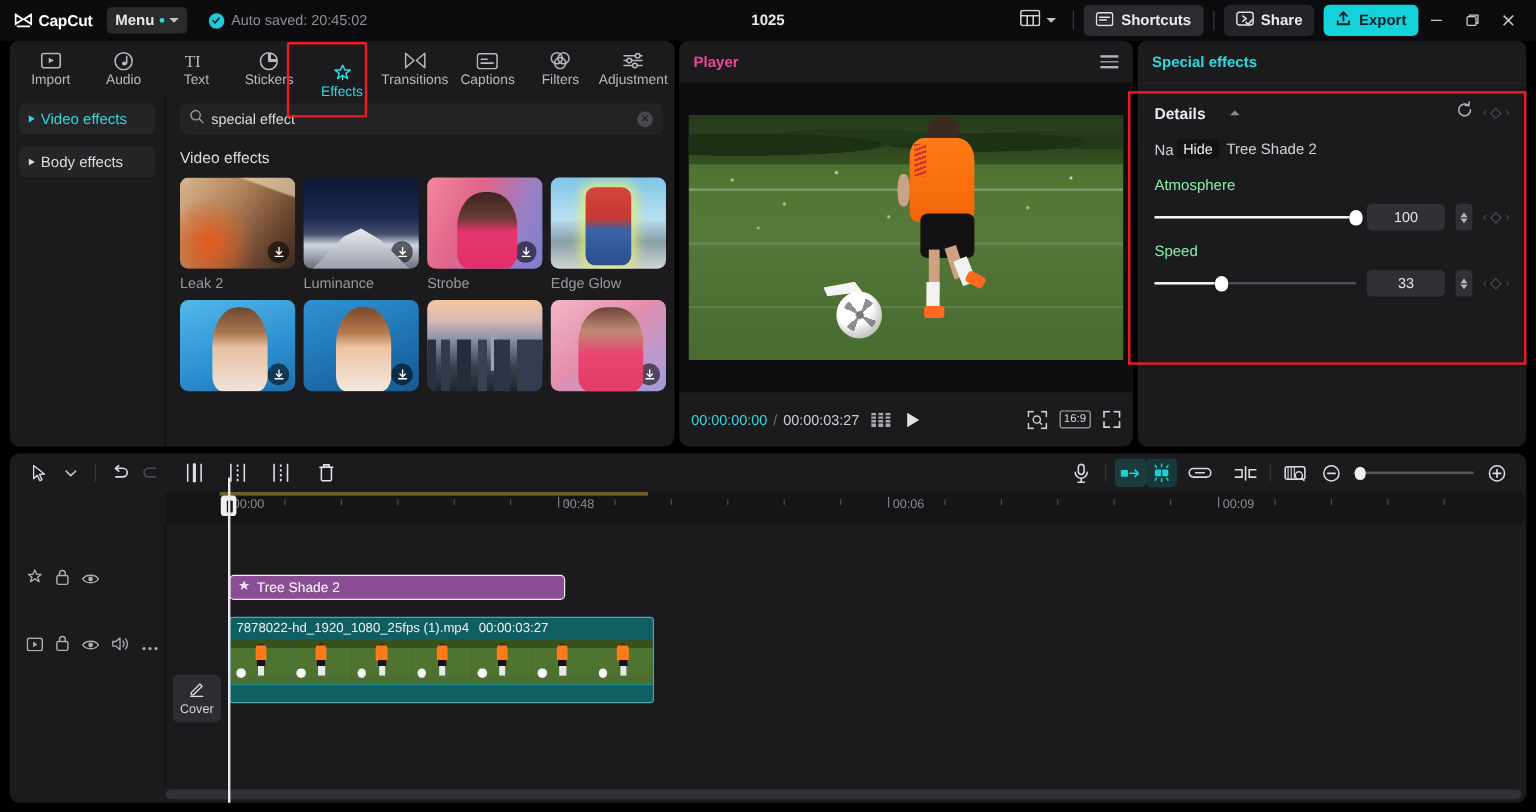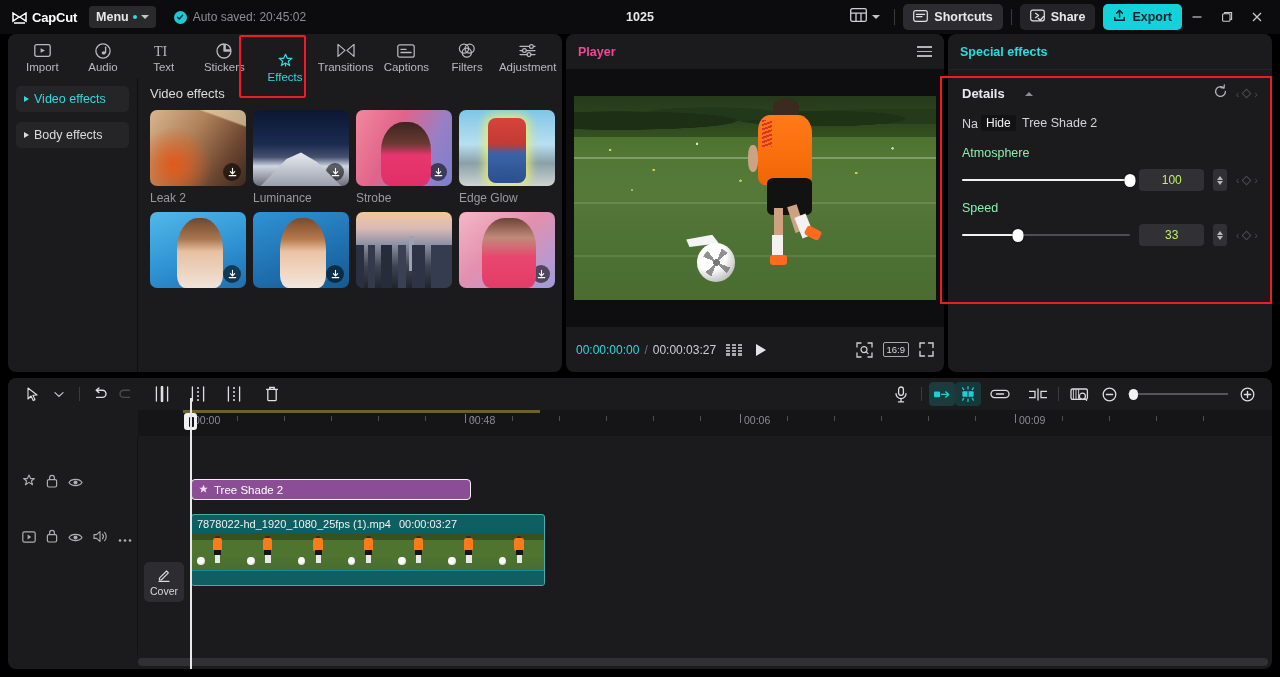--- a/index.html
+++ b/index.html
@@ -201,21 +201,21 @@
 
   .param { margin-bottom:6px; }
   .param-label { color:#86efac; font-size:12.5px; margin-bottom:9px; }
   .param-ctl { display:flex; align-items:center; gap:9px; }
   .slider { position:relative; width:174px; height:12px; display:flex; align-items:center; cursor:pointer; }
   .s-track { position:absolute; left:0; right:0; height:2px; background:#4d4d52; border-radius:1px; }
   .s-fill { position:absolute; left:0; height:2px; background:#f2f2f4; border-radius:1px; }
   .s-knob { position:absolute; width:11px; height:13px; border-radius:5.5px; background:#fff; transform:translateX(-50%); box-shadow:0 0 2px rgba(0,0,0,.6); }
   .num-box {
     width:67px; height:22px; background:#303035; border-radius:4px;
-    display:flex; align-items:center; justify-content:center; color:#bef264; font-size:12px; cursor:text;
+    display:flex; align-items:center; justify-content:center; color:#e5e5e5; font-size:12px; cursor:text;
   }
   .spinner { display:flex; flex-direction:column; align-items:center; justify-content:center; gap:1px; width:14px; height:22px; background:#303035; border-radius:3px; cursor:pointer; }
   .sp-up{width:0;height:0;border-left:3.5px solid transparent;border-right:3.5px solid transparent;border-bottom:4px solid #b6b6bb;}
   .sp-dn{width:0;height:0;border-left:3.5px solid transparent;border-right:3.5px solid transparent;border-top:4px solid #b6b6bb;}
   .rp-red-box {
     position:absolute; left:948px; top:76px; width:332px; height:228px;
     border:2.5px solid #ee1b24; pointer-events:none; z-index:8;
   }
 
   
@@ -472,20 +472,30 @@
             <span class="tri"></span>
             <span>Video effects</span>
           </div>
           <div class="cat-item">
             <span class="tri"></span>
             <span>Body effects</span>
           </div>
         </div>
 
         <div class="eff-col">
+          <div class="searchbar">
+            <span>
+              <svg width="12" height="12" viewBox="0 0 12 12">
+                  <circle cx="5" cy="5" r="3.9" stroke="#9a9a9e" stroke-width="1.2" fill="none"></circle>
+                  <path d="M8 8 L11.2 11.2" stroke="#9a9a9e" stroke-width="1.2" stroke-linecap="round"></path>
+                </svg>
+            </span>
+            <input value="special effect" placeholder="Search effects" style="">
+            <span class="clear-x">✕</span>
+          </div>
 
           <div class="sec-title">Video effects</div>
 
           <div class="grid">
             <div class="cell">
               <div class="thumb t-leak">
                 <span class="dl">
                     <svg width="11" height="11" viewBox="0 0 11 11">
                       <path d="M5.5 1.2 V6.6 M3.3 4.6 L5.5 6.9 L7.7 4.6" stroke="#fff" stroke-width="1.1" fill="none" stroke-linecap="round"></path>
                       <path d="M2.2 8.6 H8.8" stroke="#fff" stroke-width="1.1" stroke-linecap="round"></path>

